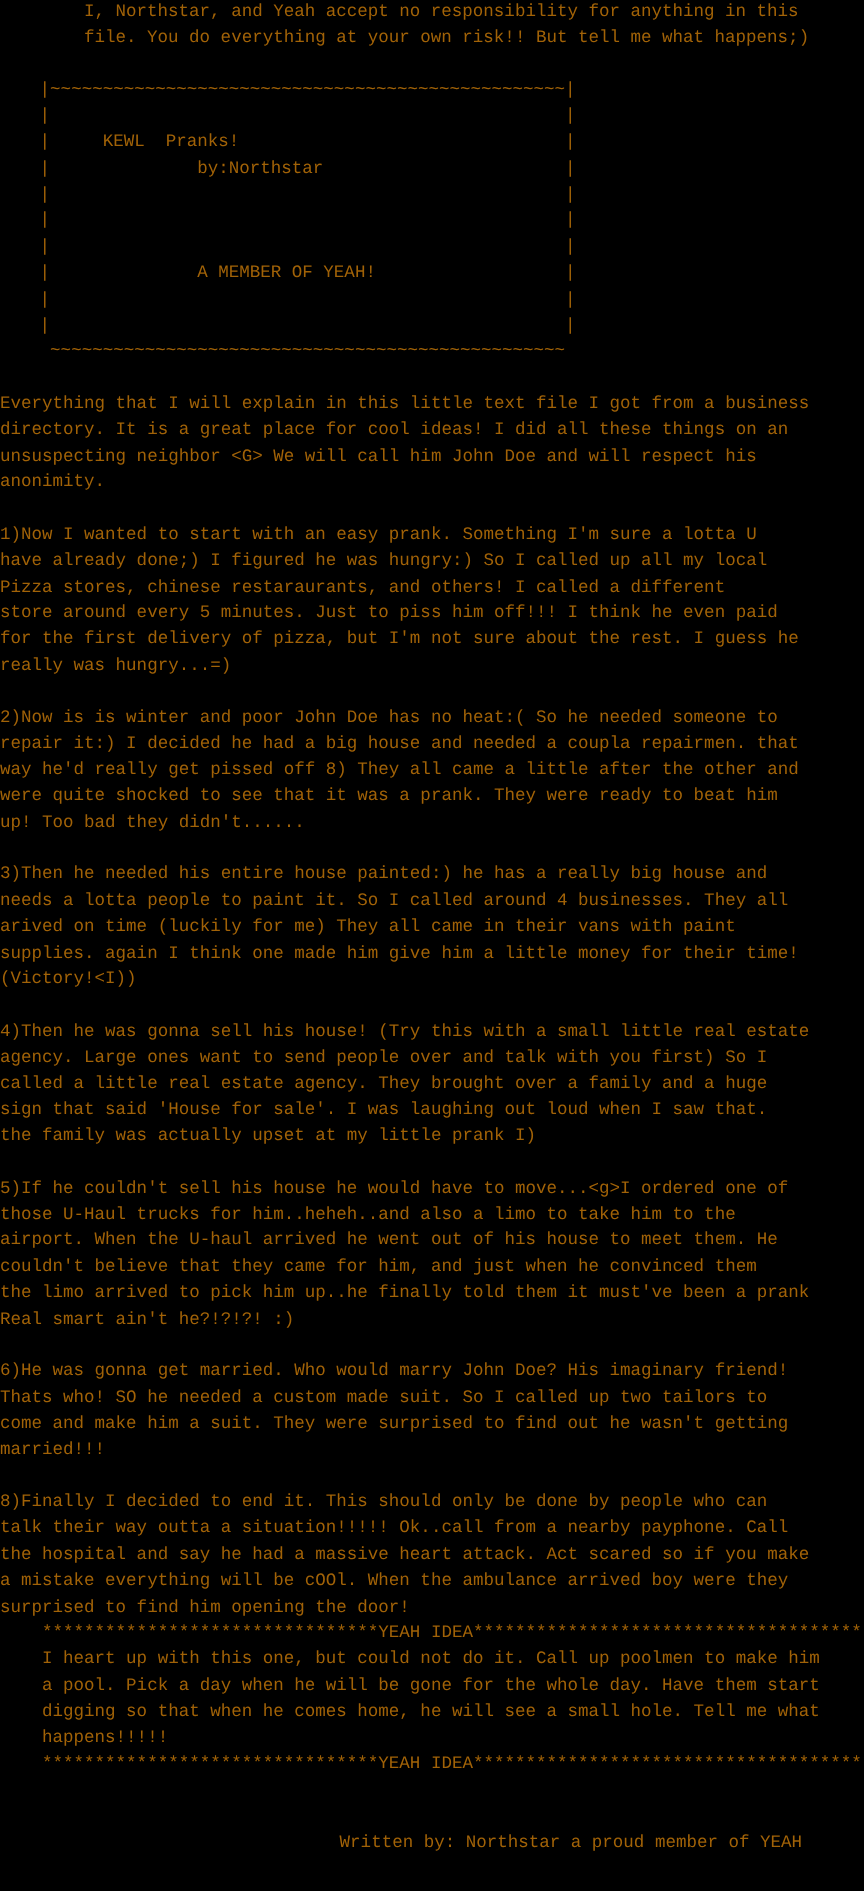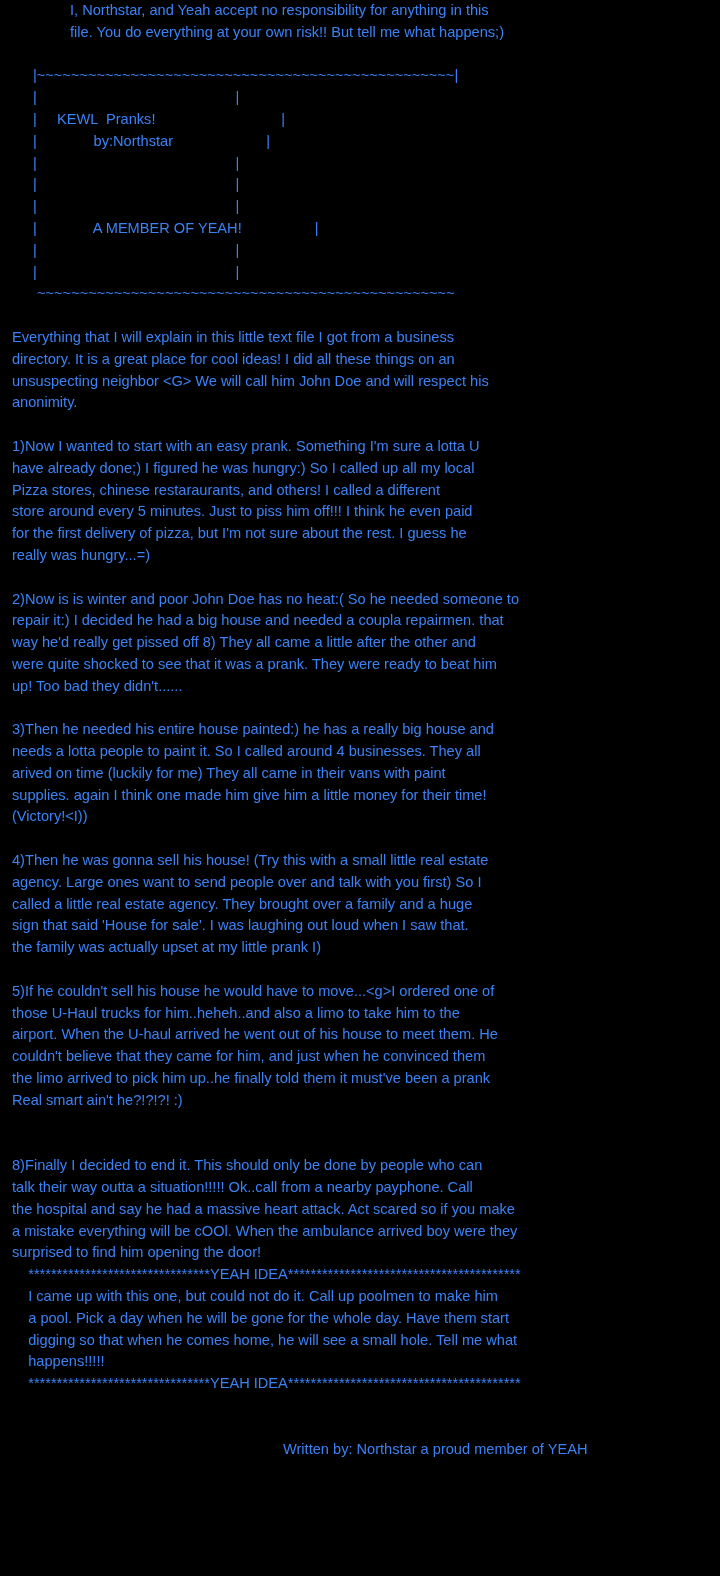--- a/index.html
+++ b/index.html
@@ -19,35 +19,35 @@
     overflow: hidden;
   }
   .page {
     width: 720px;
     padding: 0;
     box-sizing: border-box;
   }
   pre {
     margin: 0;
     padding: 0;
-    font-family: Liberation Sans, sans-serif;
+    font-family: Liberation Mono, monospace;
     font-size: 14.6px;
     line-height: 21.8px;
-    color: #3b82f6;
+    color: #a16207;
     white-space: pre;
     background: transparent;
   }
   .disclaimer {
     padding-left: 70px;
   }
   .banner {
     padding-left: 33px;
   }
   .body-text {
-    padding-left: 12px;
+    padding-left: 0px;
   }
   .signature {
     padding-left: 283px;
   }
   .spacer {
     height: 21.8px;
   }
 </style>
 </head>
 <body>
@@ -115,32 +115,36 @@
 
   <pre class="body-text">5)If he couldn't sell his house he would have to move...&lt;g&gt;I ordered one of
 those U-Haul trucks for him..heheh..and also a limo to take him to the
 airport. When the U-haul arrived he went out of his house to meet them. He
 couldn't believe that they came for him, and just when he convinced them
 the limo arrived to pick him up..he finally told them it must've been a prank
 Real smart ain't he?!?!?! :)</pre>
 
   <div class="spacer"></div>
 
+  <pre class="body-text">6)He was gonna get married. Who would marry John Doe? His imaginary friend!
+Thats who! SO he needed a custom made suit. So I called up two tailors to
+come and make him a suit. They were surprised to find out he wasn't getting
+married!!!</pre>
 
   <div class="spacer"></div>
 
   <pre class="body-text">8)Finally I decided to end it. This should only be done by people who can
 talk their way outta a situation!!!!! Ok..call from a nearby payphone. Call
 the hospital and say he had a massive heart attack. Act scared so if you make
 a mistake everything will be cOOl. When the ambulance arrived boy were they
 surprised to find him opening the door!</pre>
 
   <pre class="body-text">    ********************************YEAH IDEA*****************************************</pre>
 
-  <pre class="body-text">    I came up with this one, but could not do it. Call up poolmen to make him
+  <pre class="body-text">    I heart up with this one, but could not do it. Call up poolmen to make him
     a pool. Pick a day when he will be gone for the whole day. Have them start
     digging so that when he comes home, he will see a small hole. Tell me what
     happens!!!!!</pre>
 
   <pre class="body-text">    ********************************YEAH IDEA*****************************************</pre>
 
   <div class="spacer"></div>
 
 
   <div class="spacer"></div>

